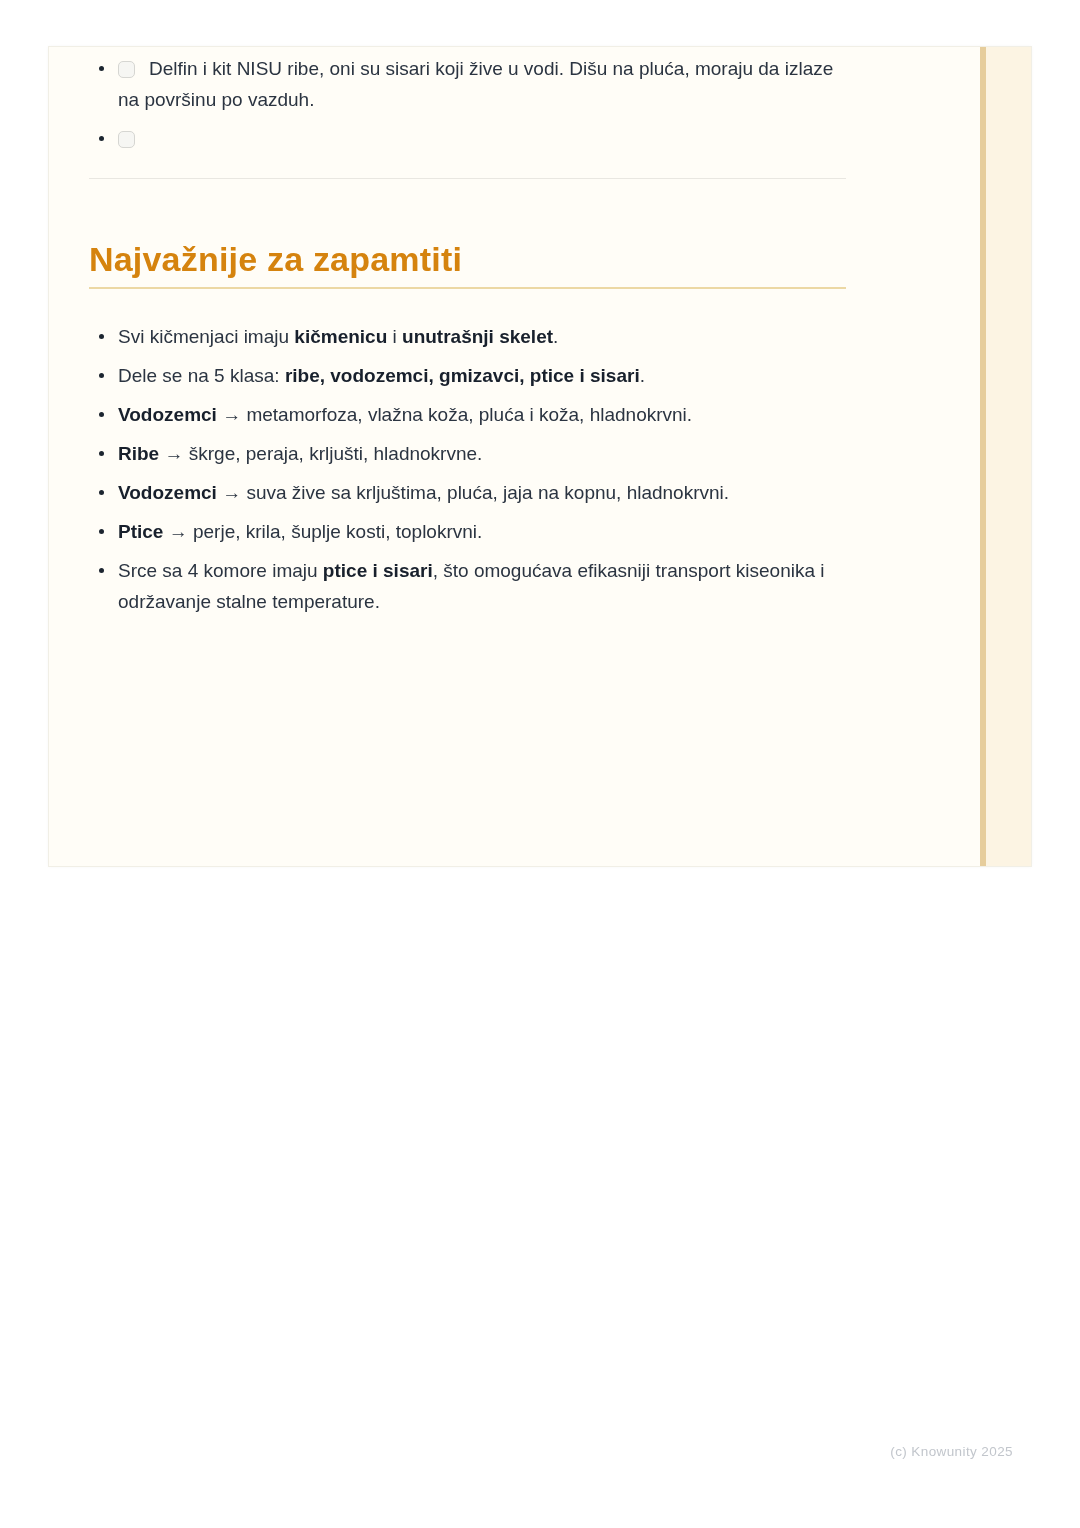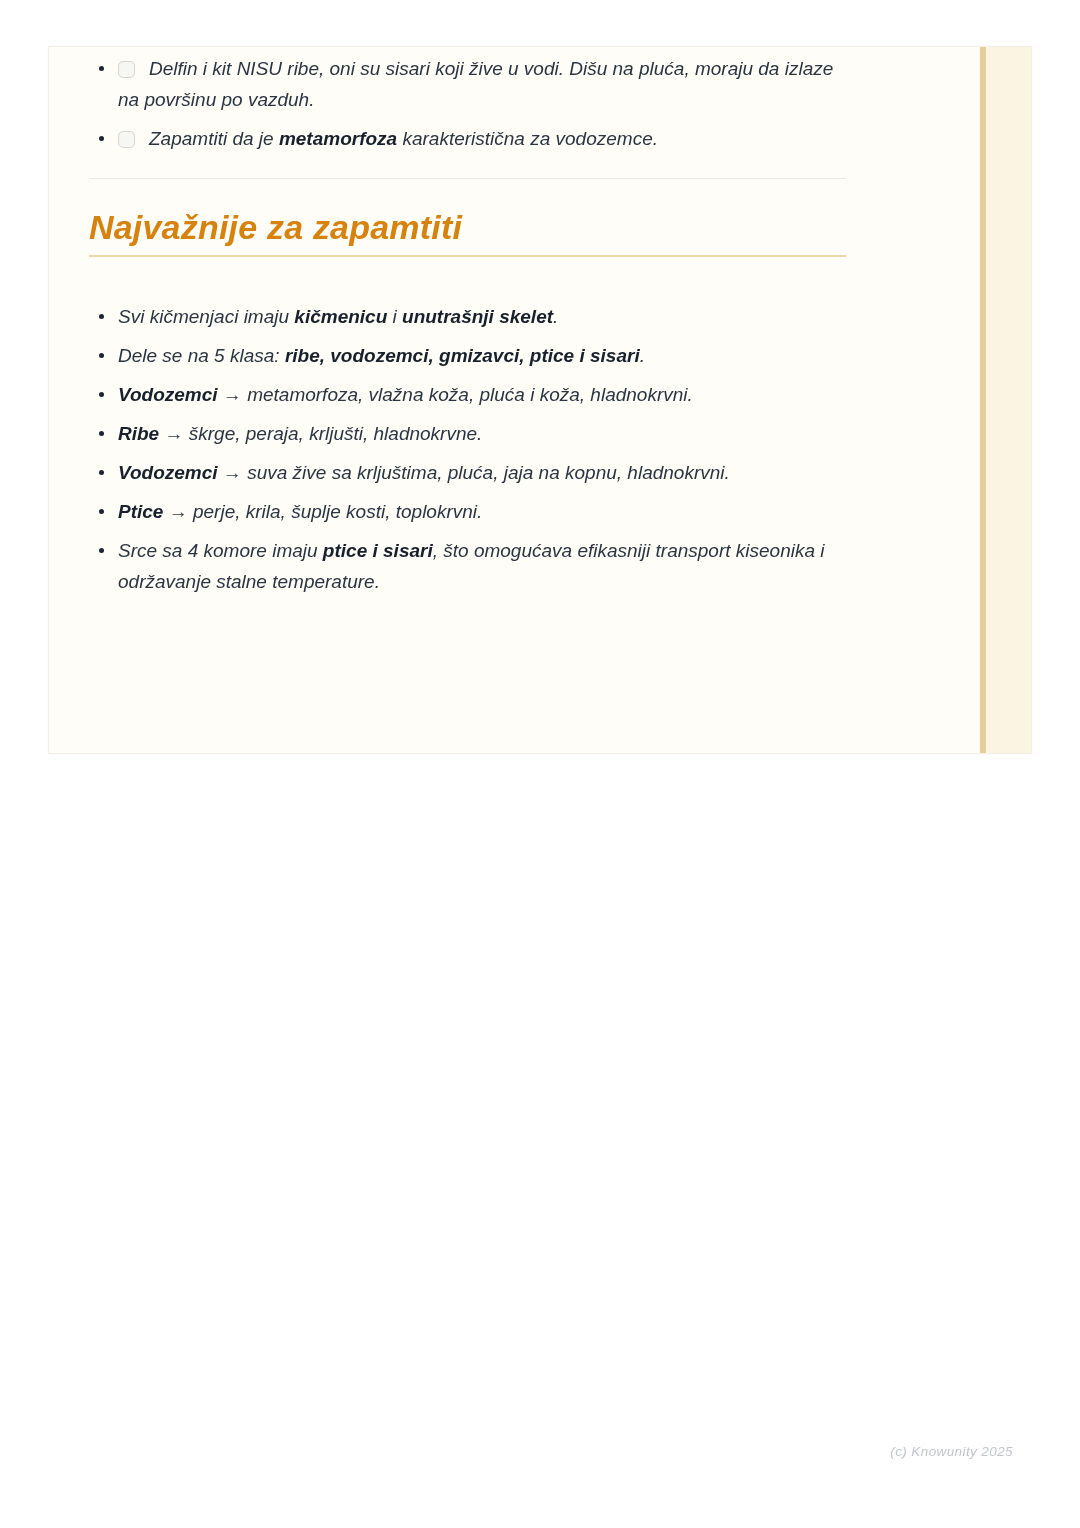--- a/index.html
+++ b/index.html
@@ -6,25 +6,24 @@
   html, body {
     width: 1080px; height: 1528px;
     background: #ffffff;
     font-family: "Liberation Sans", sans-serif;
     position: relative;
     overflow: hidden;
   }
   .page-card {
     position: absolute;
     left: 48px; top: 46px;
-    width: 984px; height: 708px;
+    width: 984px; height: 821px;
     background: #fffdf7;
     border: 1px solid #f1efe6;
     box-shadow: 0 0 3px rgba(0,0,0,0.03);
-    font-style: italic;
   }
   .margin-stripe {
     position: absolute;
     top: 0; right: 0; bottom: 0;
     width: 51px;
     background: #fcf4e3;
     border-left: 6px solid #e6cd9c;
   }
   .content {
     position: absolute;
@@ -59,33 +58,33 @@
     margin-right: 14px;
   }
   
   .divider {
     border: none;
     border-top: 1px solid #e9e7e1;
     margin-top: 24px;
   }
   
   .section-title {
-    margin-top: 28px;
+    margin-top: 60px;
     font-size: 34px;
     line-height: 40px;
     font-weight: bold;
     color: #d5830e;
     letter-spacing: 0.2px;
     padding-bottom: 8px;
     border-bottom: 2px solid #ecd8a4;
   }
   
   .bullets {
     list-style: none;
-    margin-top: 44px;
+    margin-top: 32px;
   }
   .bullets li {
     position: relative;
     padding-left: 29px;
     font-size: 19px;
     line-height: 31px;
     color: #2b3441;
     margin-bottom: 8px;
   }
   .bullets li::before {
@@ -97,39 +96,38 @@
     background: #1c2530;
   }
   b { color: #18202c; font-weight: bold; }
   
   .copyright {
     position: absolute;
     right: 67px; top: 1444px;
     font-size: 13.5px;
     letter-spacing: 0.4px;
     color: #c2c6cc;
-    font-style: italic;
   }
 </style>
 </head>
 <body>
 
 <div class="page-card">
   <div class="margin-stripe"></div>
 
   <div class="content">
 
     <ul class="checklist">
   <li>
     <span class="checkbox"></span><span><span>Delfin i kit NISU ribe, oni su sisari koji žive u vodi. Dišu na pluća, moraju da izlaze na površinu po vazduh.</span></span>
   </li>
 
 
   <li>
-    <span class="checkbox"></span><span><span>Zapamtiti da je </span><b>metamorfoza</b><span> karakteristična za vodozemce.</span></span>
+    <span class="checkbox"></span>
   </li>
 </ul>
 
     <hr class="divider">
 
     <h1 class="section-title">Najvažnije za zapamtiti</h1>
 
     <ul class="bullets">
   <li>
     <span><span>Svi kičmenjaci imaju </span><b>kičmenicu</b><span> i </span><b>unutrašnji skelet</b><span>.</span></span>

